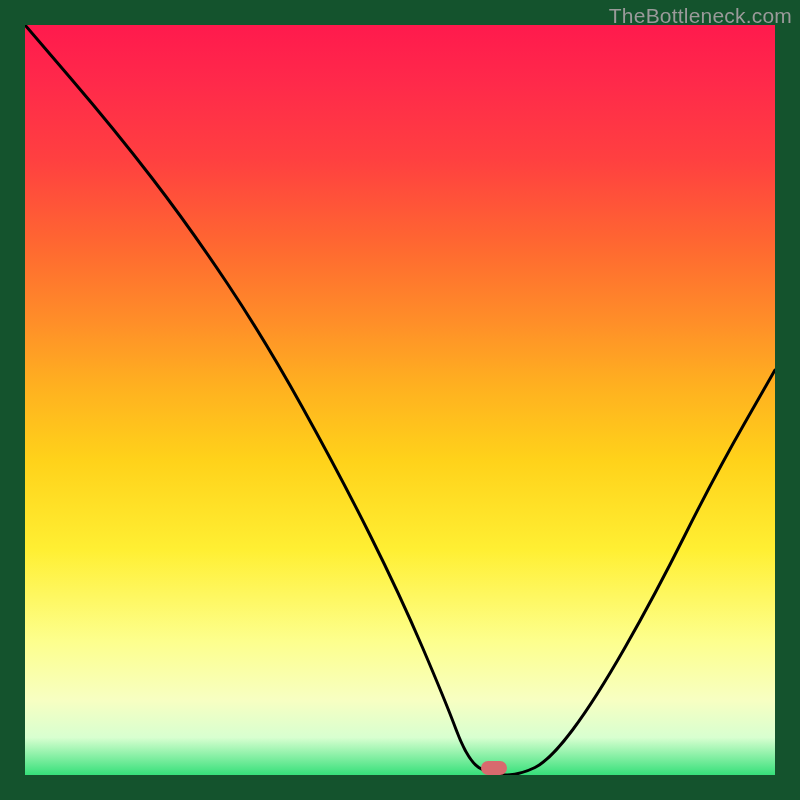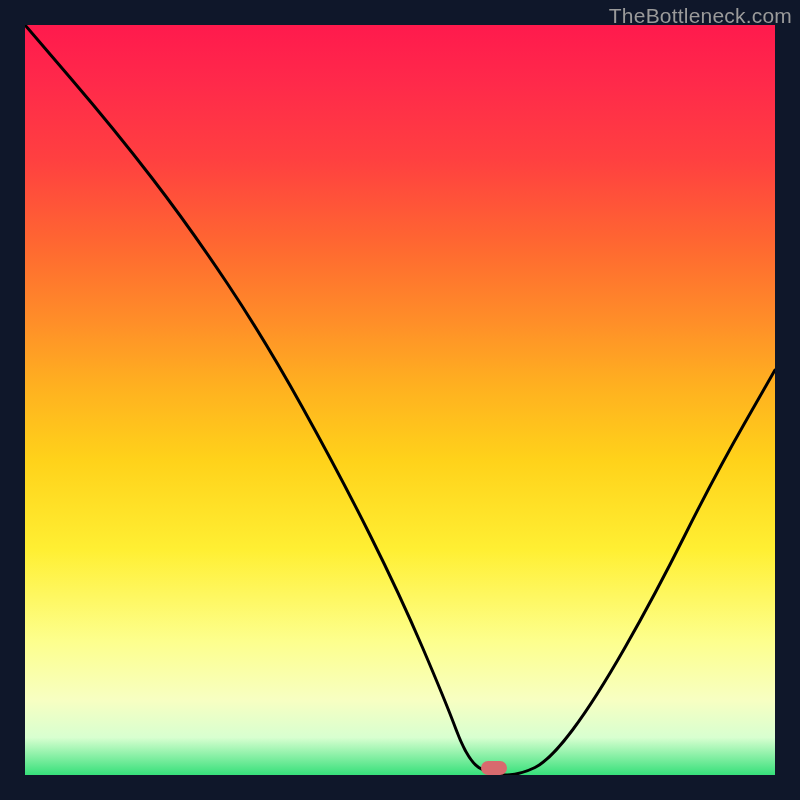--- a/index.html
+++ b/index.html
@@ -7,21 +7,21 @@
     padding: 0;
     width: 800px;
     height: 800px;
     background: #000;
     overflow: hidden;
   }
   .frame {
     position: relative;
     width: 800px;
     height: 800px;
-    background: #0f172a;
+    background: #14532d;
   }
   .plot-area {
     position: absolute;
     left: 25px;
     top: 25px;
     width: 750px;
     height: 750px;
     background: linear-gradient(to bottom,
       #ff1a4d 0%,
       #ff2a4a 8%,

